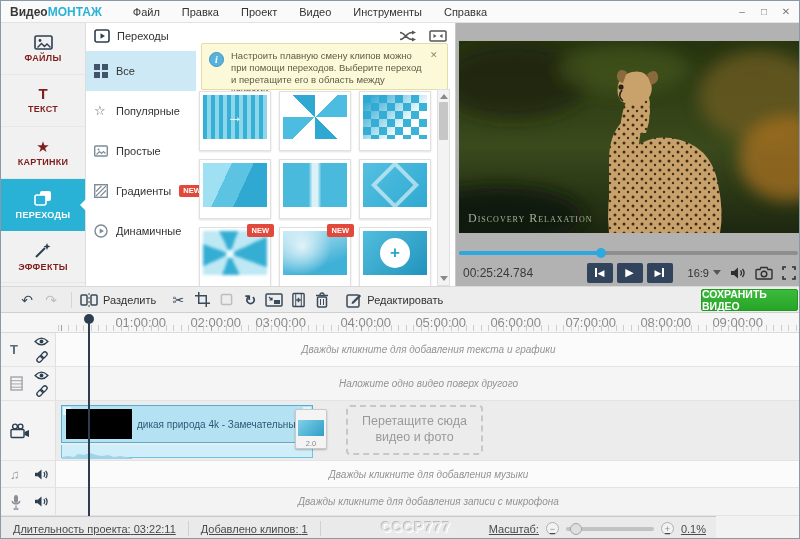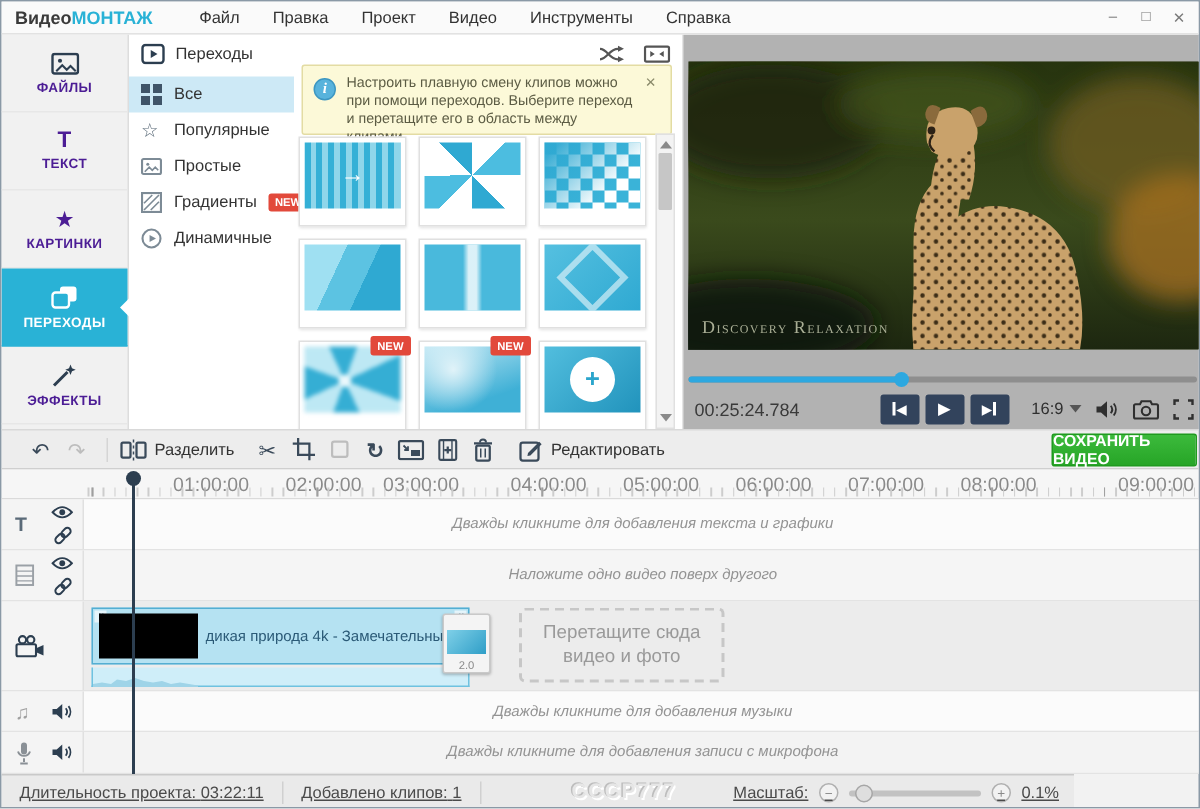--- a/index.html
+++ b/index.html
@@ -13,38 +13,38 @@
   .logo { font-weight:bold; font-size:12px; margin:0 20px 0 9px; white-space:nowrap; }
   .logo .lv { color:#3a3a3a; } .logo .lm { color:#29b2d6; }
   .menu-item { font-size:11px; color:#333; padding:3px 11px; cursor:default; }
   .win-controls { margin-left:auto; display:flex; gap:8px; padding-right:8px; }
   .win-btn { font-size:10px; color:#7a7a7a; width:14px; text-align:center; cursor:default; }
 
   
   .sidebar { position:absolute; left:0; top:22px; width:85px; height:263px; background:#f1f1f1;
              border-right:1px solid #ddd; }
   .side-item { position:relative; height:52px; display:flex; flex-direction:column; align-items:center;
-               justify-content:center; gap:3px; border-bottom:1px solid #e7e7e7; color:#4c1d95; }
+               justify-content:center; gap:3px; border-bottom:1px solid #e7e7e7; color:#7f1d1d; }
   .side-item .slbl { font-size:9px; font-weight:bold; letter-spacing:.3px; }
   .side-item.active { background:#29b2d6; color:#fff; border-bottom-color:#29b2d6; }
   .side-item.active .slbl { color:#fff; }
   .side-item.active::after { content:""; position:absolute; right:-1px; top:50%; transform:translateY(-50%);
                border:6px solid transparent; border-right:6px solid #fff; }
   .tchar { font-weight:bold; font-size:15px; line-height:14px; }
   .starchar { font-size:15px; line-height:15px; }
 
   
   .panel { position:absolute; left:85px; top:22px; width:370px; height:263px; background:#fff;
            border-right:1px solid #c9c9c9; }
   .panel-header { position:absolute; left:0; top:0; width:100%; height:26px; display:flex; align-items:center;
            padding:0 8px; }
   .panel-title { font-size:11px; color:#333; margin-left:7px; }
   .panel-tools { margin-left:auto; display:flex; gap:12px; align-items:center; }
   .cat-list { position:absolute; left:0; top:28px; width:110px; }
-  .cat-item { display:flex; align-items:center; gap:8px; height:24px; padding:0 8px; font-size:11px; color:#333; }
+  .cat-item { display:flex; align-items:center; gap:8px; height:40px; padding:0 8px; font-size:11px; color:#333; }
   .cat-item.selected { background:#cde9f6; }
   .cat-item .cic { width:14px; height:14px; color:#5a6a78; flex:0 0 14px; }
   .badge-new { background:#e2493b; color:#fff; font-size:7.5px; font-weight:bold; border-radius:2px;
                padding:2px 4px; line-height:1; }
   .infobox { position:absolute; left:115px; top:20px; width:247px; height:47px; background:#fcf9d8;
              border:1px solid #e3dca3; border-radius:2px; display:flex; gap:7px; padding:6px 7px; }
   .info-ic { flex:0 0 15px; width:15px; height:15px; border-radius:50%; background:#58b3dc; border:1px solid #3d97c2;
              color:#fff; font:italic bold 10px "Liberation Serif", serif; display:flex; align-items:center;
              justify-content:center; margin-top:2px; }
   .info-text { font-size:9.5px; color:#5c5c44; line-height:1.25; }
@@ -511,21 +511,21 @@
 
   <div class="ruler">
     <span class="ruler-label" style="left:105px">01:00:00</span>
     <span class="ruler-label" style="left:180px">02:00:00</span>
     <span class="ruler-label" style="left:245px">03:00:00</span>
     <span class="ruler-label" style="left:330px">04:00:00</span>
     <span class="ruler-label" style="left:405px">05:00:00</span>
     <span class="ruler-label" style="left:480px">06:00:00</span>
     <span class="ruler-label" style="left:555px">07:00:00</span>
     <span class="ruler-label" style="left:630px">08:00:00</span>
-    <span class="ruler-label" style="left:735px">09:00:00</span>
+    <span class="ruler-label" style="left:702px">09:00:00</span>
     <div class="ruler-ticks"></div>
   </div>
   <div class="playhead-cap"></div>
   <div class="playhead-line"></div>
 
   <div class="tracks">
 
     <div class="track tr1">
       <div class="th">
         <span class="t-ic" style="font-weight:bold;font-size:13px">T</span>

